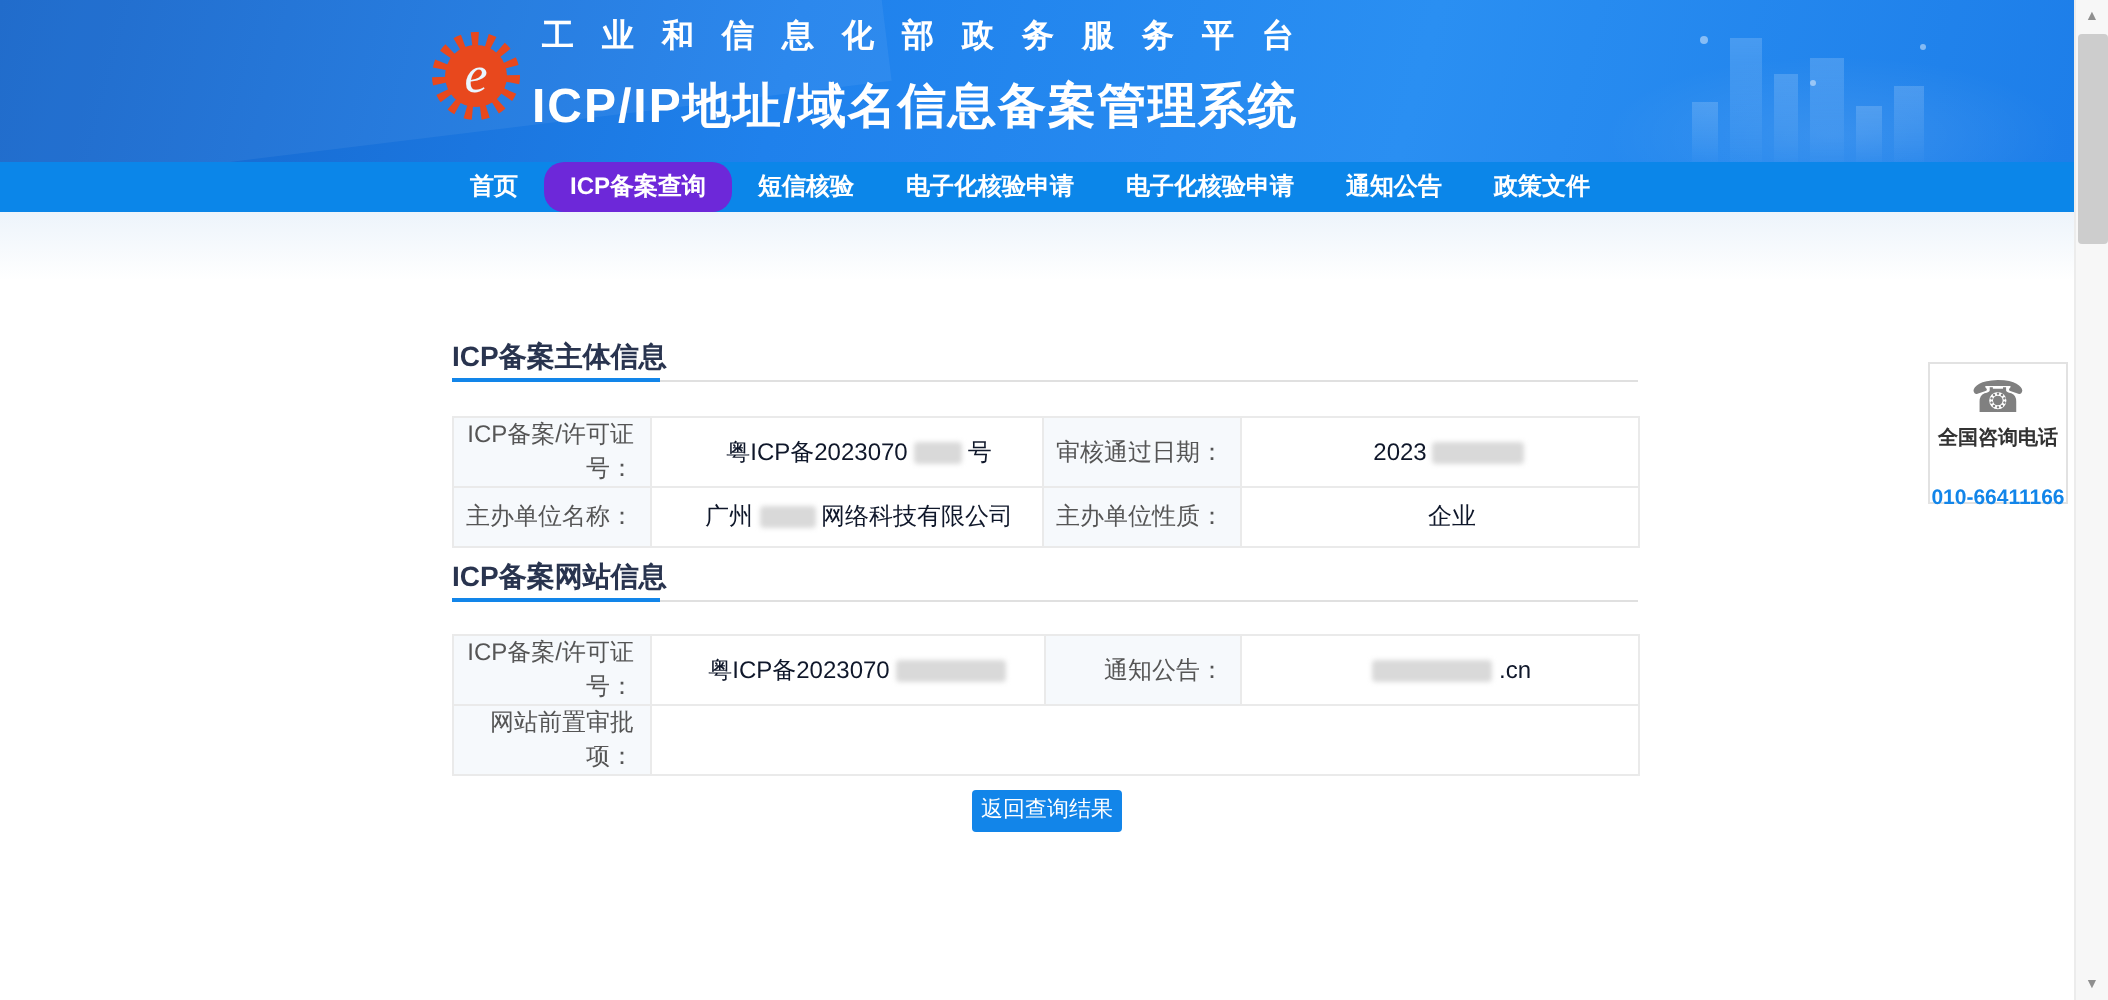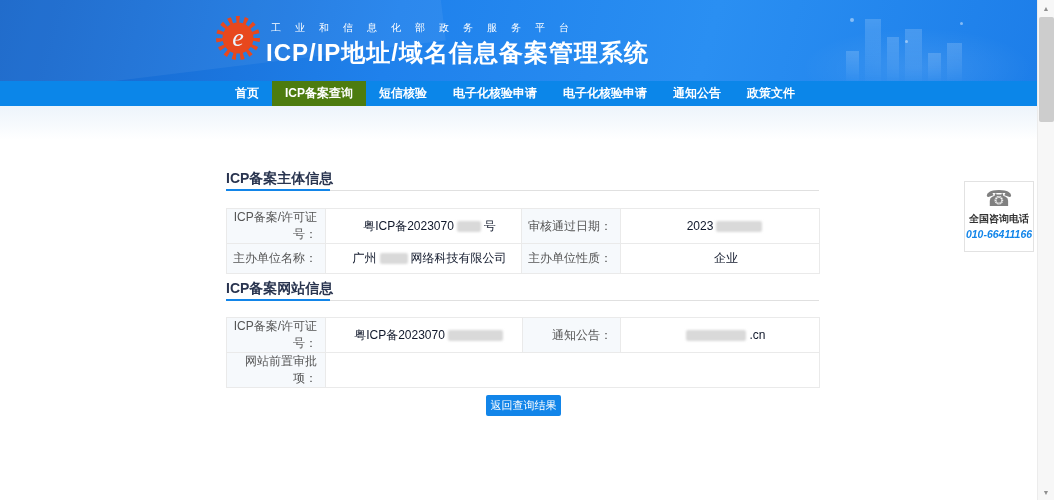--- a/index.html
+++ b/index.html
@@ -11,31 +11,31 @@
   .header { position:absolute; left:0; top:0; width:1037px; height:81px;
     background:linear-gradient(105deg,#1463c8 0%,#1f81ec 38%,#2a8ff2 68%,#1d7ee9 100%); overflow:hidden; }
   .header-shine { position:absolute; left:-120px; top:-55px; width:560px; height:130px;
     background:rgba(255,255,255,0.06); transform:rotate(-7deg); }
   .cityscape { position:absolute; right:75px; bottom:0; display:flex; align-items:flex-end; gap:6px; opacity:.30; }
   .cityscape div { background:linear-gradient(rgba(255,255,255,.55),rgba(255,255,255,.05)); }
   .dot { position:absolute; background:rgba(255,255,255,.45); border-radius:50%; }
   .glow { position:absolute; right:5px; top:28px; width:230px; height:80px; border-radius:50%;
     background:radial-gradient(closest-side, rgba(255,255,255,.10), rgba(255,255,255,0)); }
   .logo { position:absolute; left:213px; top:13px; width:50px; height:50px; }
-  .ministry-line { position:absolute; left:271px; top:21px; color:#ffffff; font-size:10px;
-    font-weight:400; letter-spacing:14px; white-space:nowrap; }
+  .ministry-line { position:absolute; left:271px; top:8px; color:#ffffff; font-size:16px;
+    font-weight:700; letter-spacing:14px; white-space:nowrap; }
   .sys-title { position:absolute; left:266px; top:37px; color:#ffffff; font-size:24px;
     font-weight:600; letter-spacing:1px; white-space:nowrap; }
 
   
   .navbar { position:absolute; left:0; top:81px; width:1037px; height:25px; background:#0b86e9;
     display:flex; align-items:center; padding-left:222px; }
   .nav-item { color:#ffffff; font-size:12px; font-weight:bold; line-height:25px; padding:0 13px;
     cursor:pointer; white-space:nowrap; }
-  .nav-item.active { background:#4d7c0f; }
+  .nav-item.active { background:#6d28d9;border-radius:10px; }
 
   
   .search-strip { position:absolute; left:0; top:106px; width:1037px; height:57px;
     background:linear-gradient(180deg,#edf4fb 0%,#ffffff 60%); }
   .search-box { position:absolute; left:303px; top:119px; height:33px; display:flex; }
   .search-input { width:366px; height:33px; border:1px solid #dfdfdf; border-right:none; background:#ffffff;
     display:flex; align-items:center; padding-left:13px; font-size:12px; color:#8d8d8d; }
   .search-btn { width:70px; height:33px; background:#1285e9; color:#ffffff; font-size:13px; border:none;
     display:flex; align-items:center; justify-content:center; gap:5px; cursor:pointer; }
 
@@ -56,21 +56,21 @@
 
   .back-btn { position:absolute; left:486px; top:395px; width:75px; height:21px; background:#1285e9;
     color:#ffffff; font-size:11px; line-height:21px; text-align:center; border:none; border-radius:2px;
     cursor:pointer; }
 
   
   .phone-box { position:absolute; left:964px; top:181px; width:70px; height:71px; background:#ffffff;
     border:1px solid #e2e2e2; text-align:center; }
   .phone-glyph { font-size:22px; color:#808080; line-height:1; margin-top:6px; }
   .phone-title { font-size:10px; color:#333333; font-weight:bold; margin-top:2px; }
-  .phone-number { font-size:10.5px; color:#1285e9; font-weight:bold; margin-top:2px;font-style:italic; }
+  .phone-number { font-size:10.5px; color:#1285e9; font-weight:bold; margin-top:17px; }
 
   
   .scrollbar { position:absolute; right:0; top:0; width:17px; height:500px; background:#f7f7f7;
     border-left:1px solid #ececec; }
   .sb-arrow { position:absolute; left:0; width:16px; height:16px; color:#8f8f8f; font-size:7px;
     display:flex; align-items:center; justify-content:center; cursor:pointer; }
   .sb-arrow.up { top:0; }
   .sb-arrow.down { bottom:0; }
   .sb-thumb { position:absolute; left:1px; top:17px; width:15px; height:105px; background:#cdcdcd;
     border-radius:2px; cursor:pointer; }

